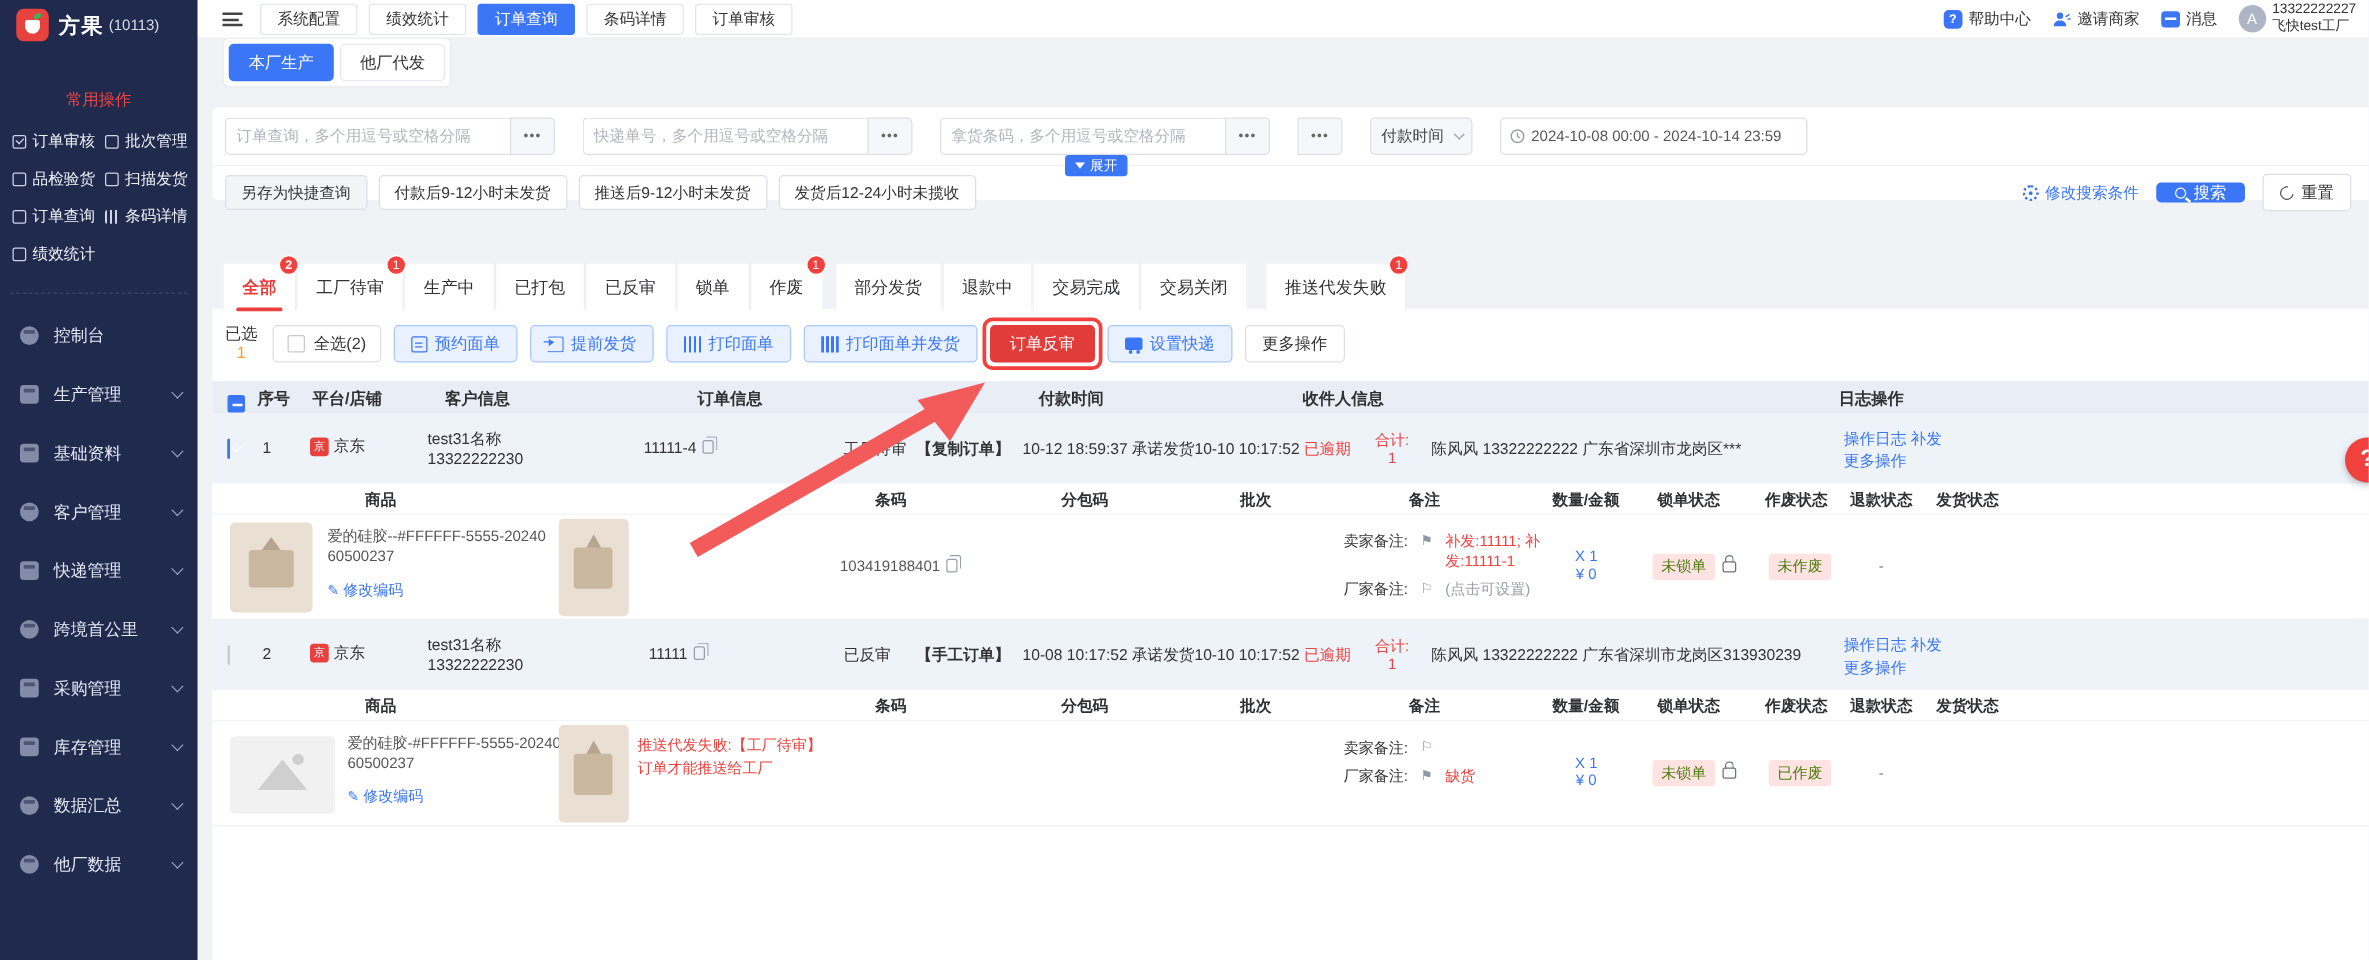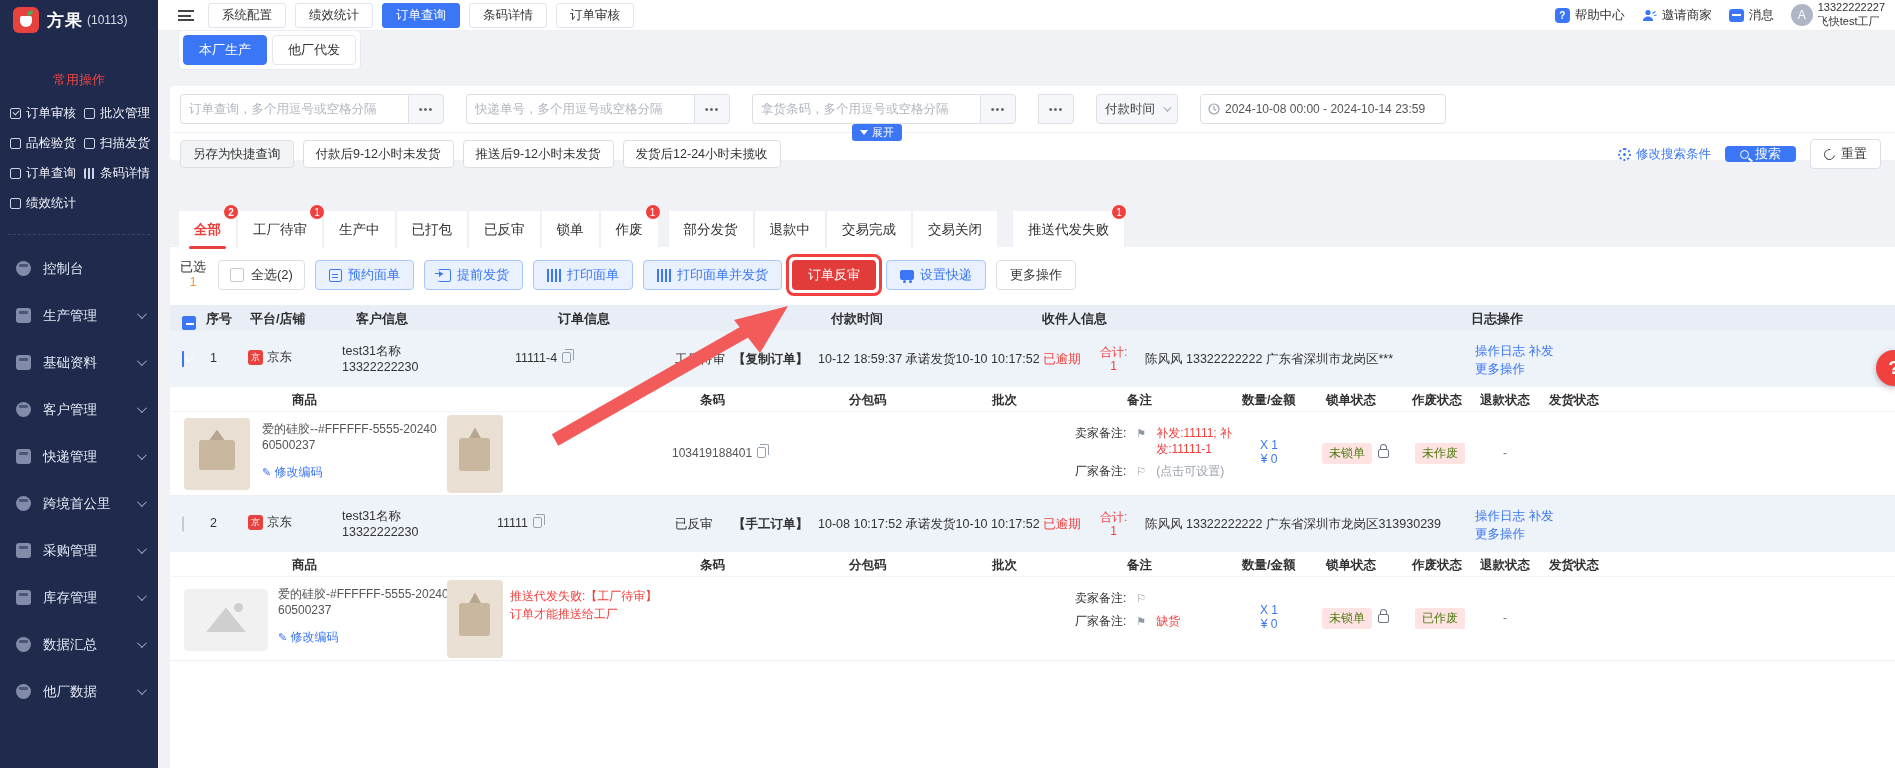--- a/index.html
+++ b/index.html
@@ -471,21 +471,21 @@
     <span class="abs" style="left:12px;top:21px"><span class="cb"></span></span>
     <span class="abs" style="left:40px;top:20px">2</span>
     <span class="abs plat" style="left:78px;top:18px">
         <span class="jd">京</span>
         <span>京东</span>
       </span>
     <span class="abs" style="left:172px;top:12px;line-height:1.3">
         <span style="display:block">test31名称</span>
         <span style="display:block">13322222230</span>
       </span>
-    <span class="abs" style="left:327px;top:20px"><span>11111</span><span class="copy"></span></span>
+    <span class="abs" style="left:349px;top:20px"><span>11111</span><span class="copy"></span></span>
     <span class="abs" style="left:505px;top:20px">已反审</span>
     <span class="abs" style="left:563px;top:20px;font-weight:bold">【手工订单】</span>
     <span class="abs" style="left:648px;top:20px;white-space:nowrap"><span>10-08 10:17:52</span> <span>承诺发货10-10 10:17:52</span> <span class="red">已逾期</span></span>
     <span class="abs total-stack red" style="left:930px;top:14px">
         <span style="display:block">合计:</span>
         <span style="display:block">1</span>
       </span>
     <span class="abs" style="left:975px;top:20px;white-space:nowrap">陈风风 13322222222 广东省深圳市龙岗区313930239</span>
     <span class="abs" style="left:1305px;top:11px;line-height:1.45;width:110px">
       <span class="link">操作日志</span>

